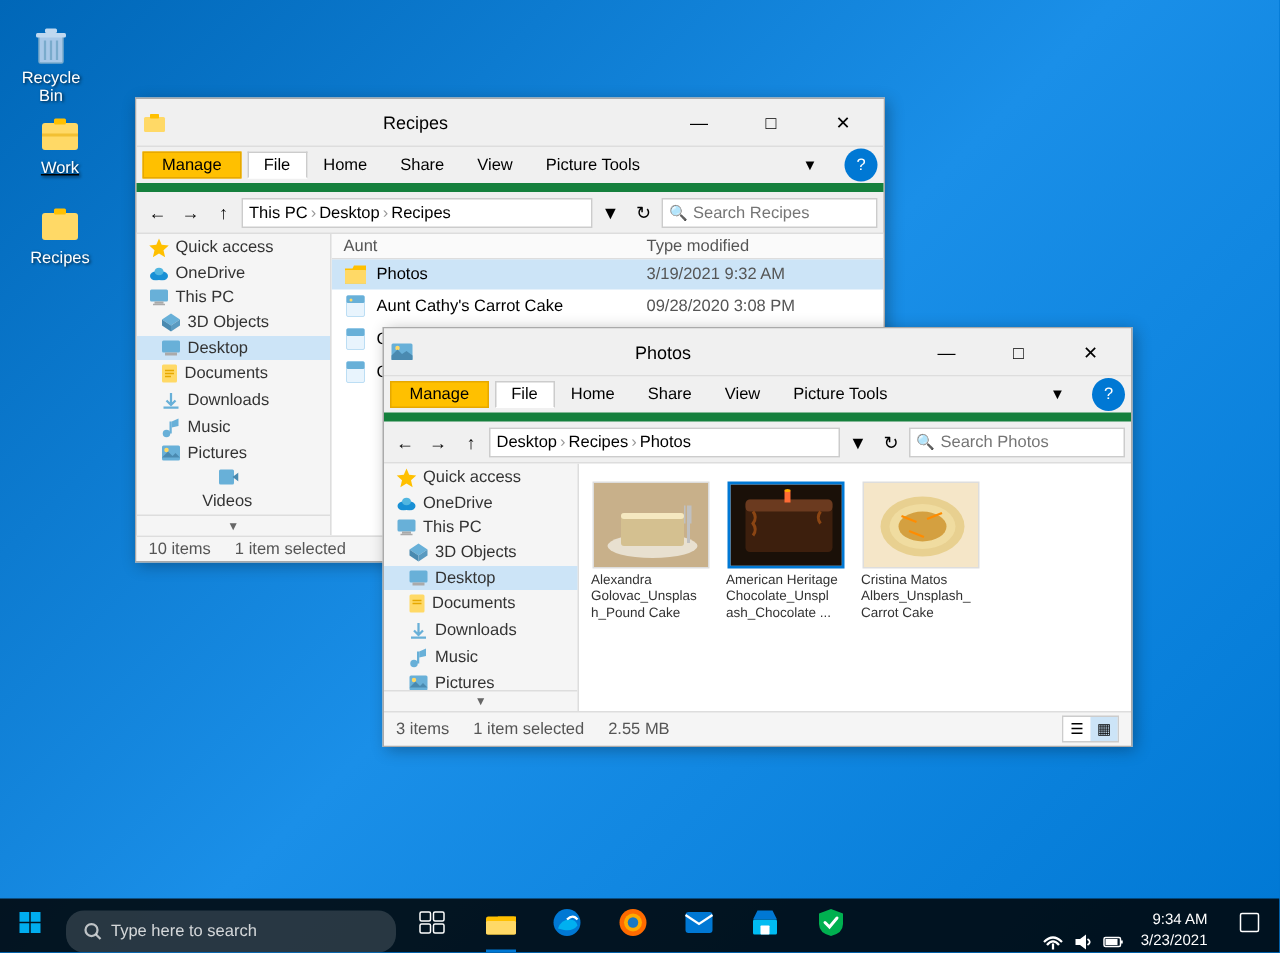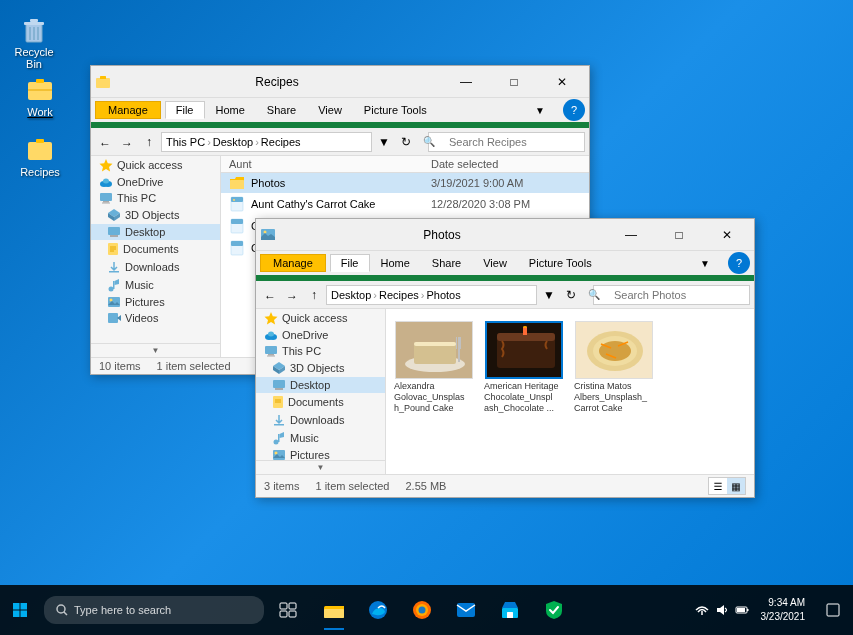--- a/index.html
+++ b/index.html
@@ -141,28 +141,27 @@
       padding: 0 4px;
       font-size: 11px;
       display: flex;
       align-items: center;
     }
     .address-path .breadcrumb-sep {
       color: #999;
       margin: 0 2px;
     }
     .search-box {
-      width: 157px;
+      width: 144px;
       height: 20px;
       border: 1px solid #ccc;
       background: white;
       padding: 0 15px 0 20px;
       font-size: 11px;
       position: relative;
-      margin-left: 10px;
     }
     .search-container {
       position: relative;
       display: flex;
       align-items: center;
     }
     .search-icon-inner {
       position: absolute;
       left: 5px;
       color: #999;
@@ -266,24 +265,24 @@
     .sidebar::-webkit-scrollbar-thumb,
     .file-area::-webkit-scrollbar-thumb,
     .thumbnail-area::-webkit-scrollbar-thumb { background: #ccc; border-radius: 4px; }
 
     
     .taskbar {
       position: absolute;
       bottom: 0;
       left: 0;
       width: 100%;
-      height: 50px;
+      height: 36px;
       background: rgba(0,0,0,0.85);
       display: flex;
-      align-items: center;
+      align-items: flex-end;
       z-index: 100;
     }
     .taskbar-start {
       width: 40px;
       height: 40px;
       display: flex;
       align-items: center;
       justify-content: center;
       cursor: pointer;
       color: white;
@@ -531,57 +530,57 @@
             <span>Music</span>
           </div>
           <div class="sidebar-item" style="padding-left:16px;">
             <svg width="14" height="12" viewBox="0 0 14 12">
                 <rect x="1" y="1" width="12" height="10" rx="1" fill="#68b0d8"></rect>
                 <circle cx="4" cy="4" r="1.5" fill="#ffd966"></circle>
                 <path d="M1,9 L5,5 L8,8 L10,6 L13,9 Z" fill="#4a8ab0"></path>
               </svg>
             <span>Pictures</span>
           </div>
-          <div class="sidebar-item" style="padding-left:16px;">
+          <div class="sidebar-item" style="padding-left:0;flex-direction:column;">
             <svg width="14" height="12" viewBox="0 0 14 12">
                 <rect x="1" y="1" width="10" height="10" rx="1" fill="#68b0d8"></rect>
                 <polygon points="10,6 14,3 14,9" fill="#4a8ab0"></polygon>
               </svg>
             <span>Videos</span>
           </div>
         </div>
 
         <div style="border-top:1px solid #ddd;display:flex;justify-content:center;padding:2px;">
           <span style="font-size:8px;color:#666;">▼</span>
         </div>
       </div>
 
       <div class="file-area">
         <div class="column-headers">
           <span class="col-name">Aunt</span>
-          <span class="col-date">Date selected</span>
+          <span class="col-date">Type modified</span>
         </div>
 
         <div class="file-row selected">
           <svg width="16" height="14" viewBox="0 0 16 14">
               <path d="M1,3 L6,3 L7,1 L15,1 L15,13 L1,13 Z" fill="#ffc000"></path>
               <rect x="1" y="4" width="14" height="9" rx="0.5" fill="#ffd966"></rect>
             </svg>
           <span class="file-name">Photos</span>
-          <span class="file-date">3/19/2021 9:00 AM</span>
+          <span class="file-date">3/19/2021 9:32 AM</span>
         </div>
 
         <div class="file-row">
           <svg width="16" height="16" viewBox="0 0 16 16">
               <rect x="2" y="1" width="12" height="14" rx="1" fill="#e8f4fd" stroke="#aad4f0" stroke-width="0.5"></rect>
               <rect x="2" y="1" width="12" height="5" rx="1" fill="#68b0d8"></rect>
               <circle cx="5" cy="4" r="1" fill="#ffd966"></circle>
             </svg>
           <span class="file-name">Aunt Cathy's Carrot Cake</span>
-          <span class="file-date">12/28/2020 3:08 PM</span>
+          <span class="file-date">09/28/2020 3:08 PM</span>
         </div>
 
         <div class="file-row">
           <svg width="16" height="16" viewBox="0 0 16 16">
               <rect x="2" y="1" width="12" height="14" rx="1" fill="#e8f4fd" stroke="#aad4f0" stroke-width="0.5"></rect>
               <rect x="2" y="1" width="12" height="5" rx="1" fill="#68b0d8"></rect>
             </svg>
           <span class="file-name">Chocolate Cheesecake</span>
           <span class="file-date">12/28/2020 3:09 PM</span>
         </div>

